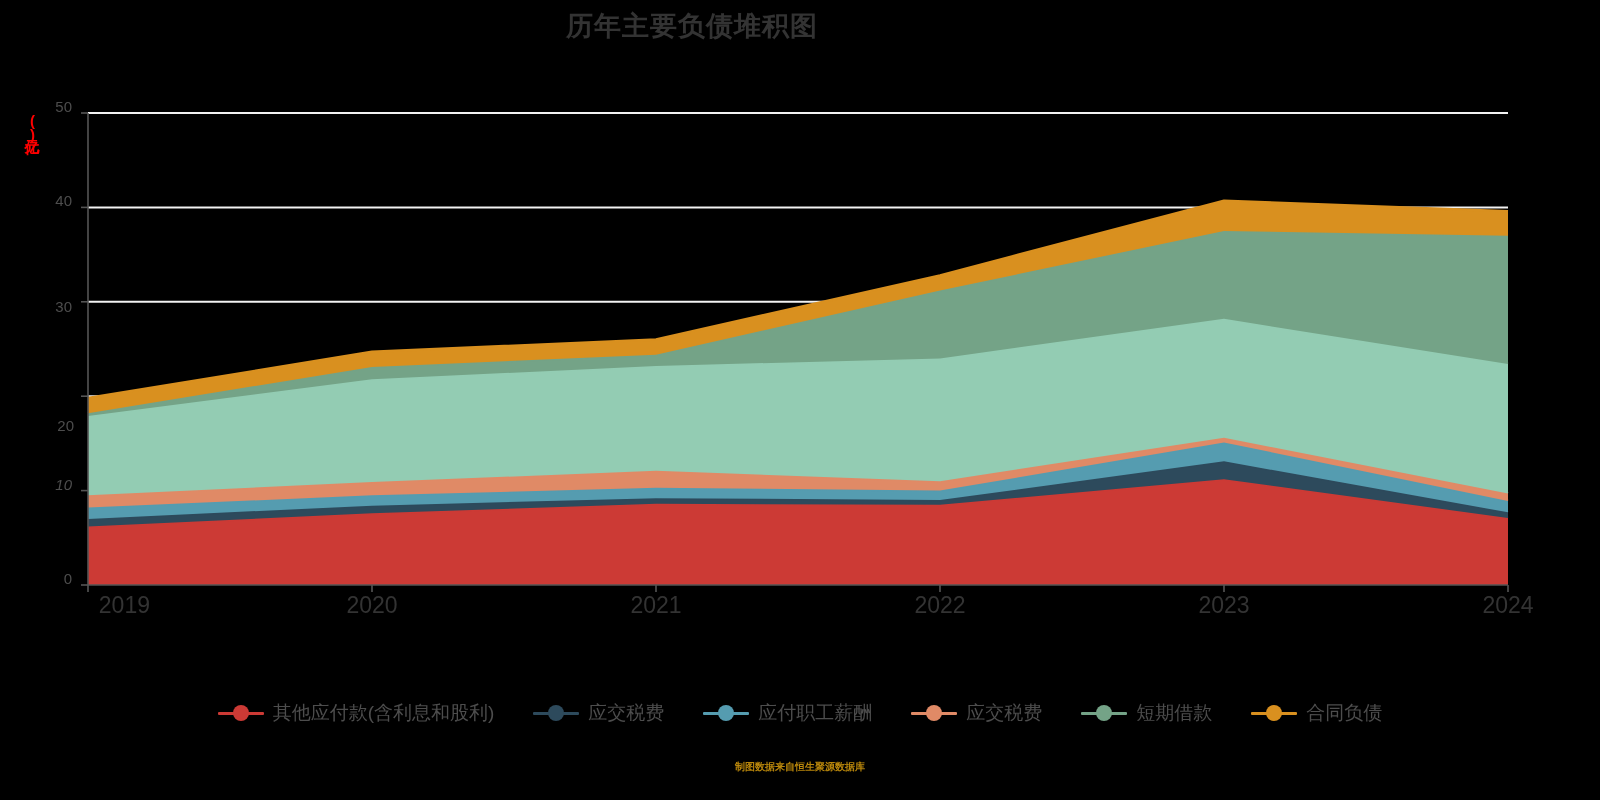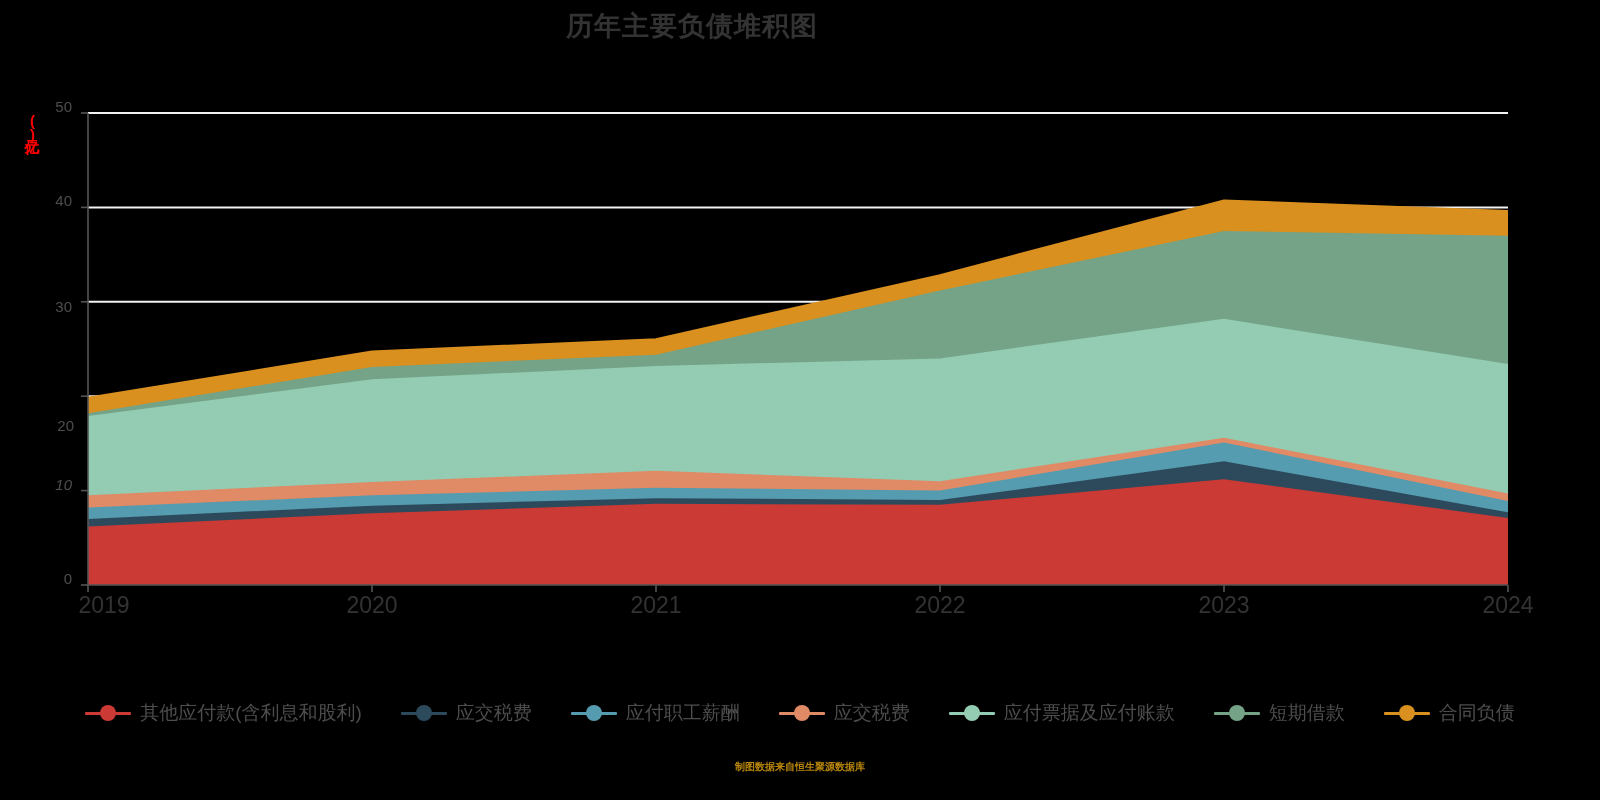--- a/index.html
+++ b/index.html
@@ -103,21 +103,21 @@
 
   <div id="y-ticks">
       <div class="ytick" style="left: 10px; top: 570px; position: absolute; width: 62px;">0</div>
       <div class="ytick" style="left: 10px; top: 475.6px; position: absolute; width: 62px; font-style: italic;">10</div>
       <div class="ytick" style="left: 12px; top: 381.2px; position: absolute; width: 62px; margin-top: 36px;">20</div>
       <div class="ytick" style="left: 10px; top: 286.8px; position: absolute; width: 62px; margin-top: 11px;">30</div>
       <div class="ytick" style="left: 10px; top: 192.4px; position: absolute; width: 62px;">40</div>
       <div class="ytick" style="left: 10px; top: 98px; position: absolute; width: 62px;">50</div>
     </div>
   <div id="x-ticks">
-      <div class="xtick" style="left: 44px;">2019</div>
+      <div class="xtick" style="left: 30px; text-align: right;">2019</div>
       <div class="xtick" style="left: 312px;">2020</div>
       <div class="xtick" style="left: 596px;">2021</div>
       <div class="xtick" style="left: 880px;">2022</div>
       <div class="xtick" style="left: 1164px;">2023</div>
       <div class="xtick" style="left: 1448px;">2024</div>
     </div>
 
   <div id="legend">
       <div class="legend-item">
         <span class="legend-marker">
@@ -142,27 +142,20 @@
       </div>
       <div class="legend-item">
         <span class="legend-marker">
           <span class="lm-line" style="background: rgb(224, 138, 102);"></span>
           <span class="lm-dot" style="background: rgb(224, 138, 102);"></span>
         </span>
         <span class="legend-label">应交税费</span>
       </div>
       <div class="legend-item">
         <span class="legend-marker">
-          <span class="lm-line" style="background: rgb(147, 204, 179);"></span>
-          <span class="lm-dot" style="background: rgb(147, 204, 179);"></span>
-        </span>
-        <span class="legend-label">应付票据及应付账款</span>
-      </div>
-      <div class="legend-item">
-        <span class="legend-marker">
           <span class="lm-line" style="background: rgb(116, 163, 135);"></span>
           <span class="lm-dot" style="background: rgb(116, 163, 135);"></span>
         </span>
         <span class="legend-label">短期借款</span>
       </div>
       <div class="legend-item">
         <span class="legend-marker">
           <span class="lm-line" style="background: rgb(217, 144, 31);"></span>
           <span class="lm-dot" style="background: rgb(217, 144, 31);"></span>
         </span>

